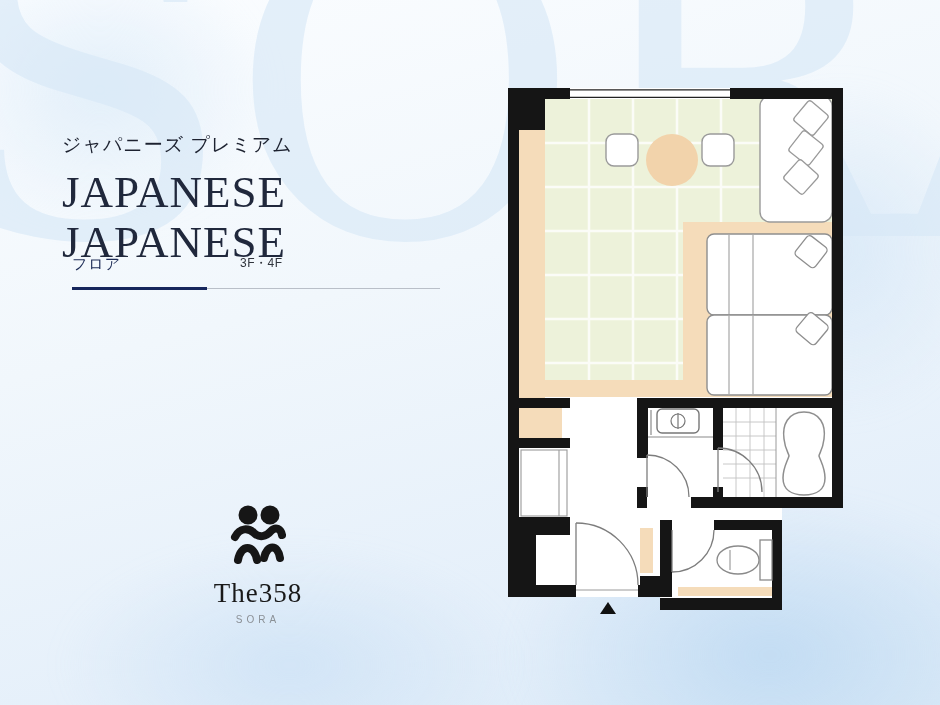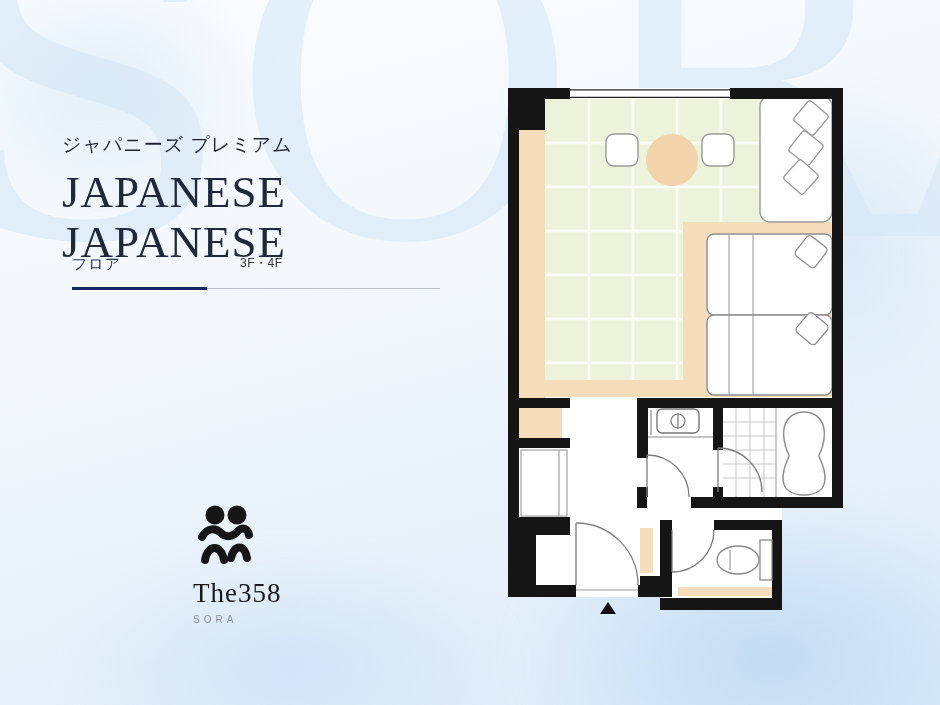--- a/index.html
+++ b/index.html
@@ -32,21 +32,21 @@
   .spec-row{position:relative;height:50px;}
   .spec-label{
     position:absolute;left:10px;top:15px;width:135px;text-align:left;
     font-size:15px;color:#1b2a55;letter-spacing:1px;
   }
   .spec-value{position:absolute;left:178px;top:15px;font-size:12px;color:#30343c;letter-spacing:.5px;}
   .spec-line{position:absolute;left:10px;right:0;bottom:0;display:flex;align-items:center;}
   .spec-line .navy{width:135px;height:3.5px;background:#16265c;}
   .spec-line .gray{flex:1;height:1px;background:#b9bfc8;}
   
-  .logo{position:absolute;left:193px;top:504px;width:130px;}
+  .logo{position:absolute;left:193px;top:504px;width:130px;text-align:center;}
   .logo-wordmark{font-family:"Liberation Serif",serif;font-size:27px;color:#191919;margin-top:4px;letter-spacing:1px;}
   .logo-subtext{font-size:10px;letter-spacing:4px;color:#8b9096;margin-top:5px;}
   
   .floorplan{position:absolute;left:508px;top:88px;width:336px;height:536px;}
 </style>
 </head>
 <body>
 <div class="canvas">
 
   <div class="blob b1"></div>

